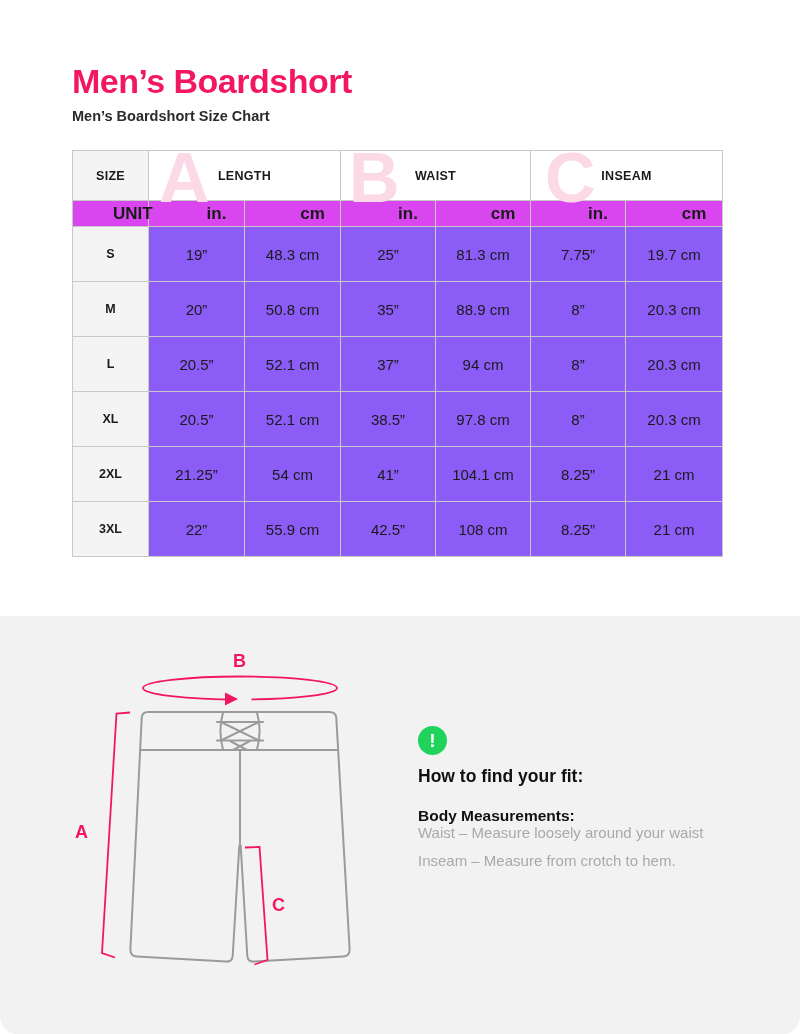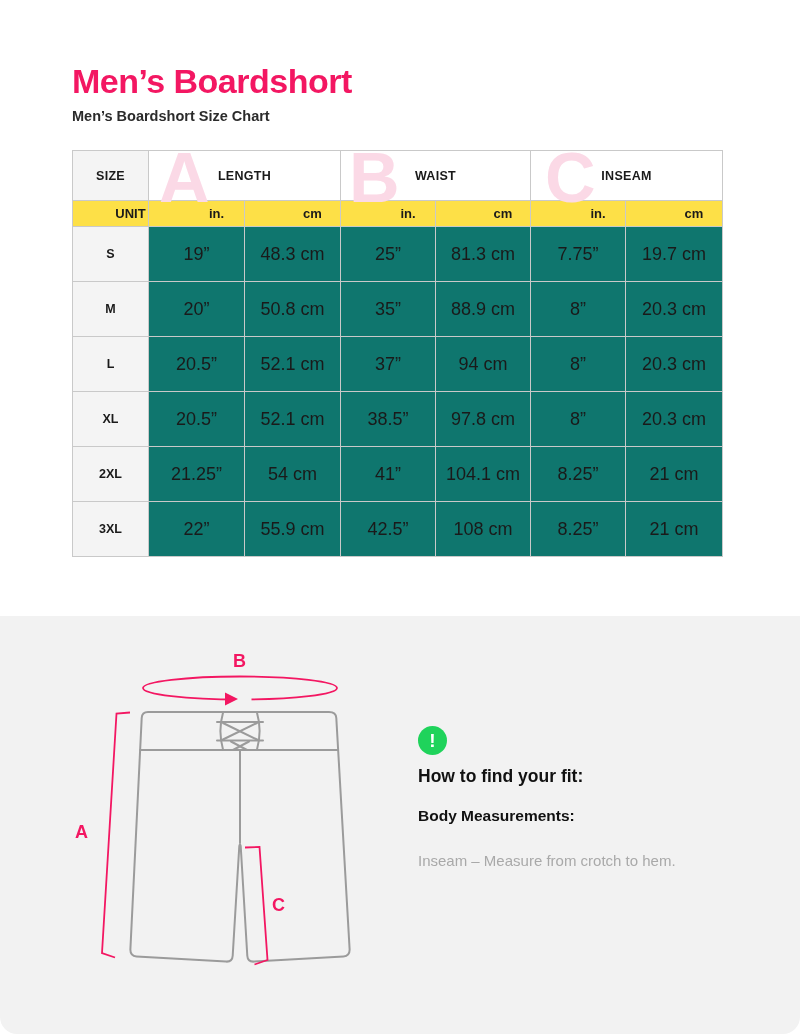--- a/index.html
+++ b/index.html
@@ -28,24 +28,24 @@
   table.size-chart {
     width:650px; border-collapse:collapse; table-layout:fixed;
     position:relative; z-index:1;
   }
   table.size-chart th, table.size-chart td {
     border:1px solid #C9C9C9; text-align:center; vertical-align:middle;
     color:#1a1a1a;
   }
   tr.head-row th { height:50px; font-size:12.5px; font-weight:bold; letter-spacing:0.3px; background:transparent; }
   tr.head-row th.c-size { background:#F4F4F4; }
-  tr.unit-row th { height:26px; font-size:13px; font-weight:bold; background:#fde047;padding-left:40px; }
+  tr.unit-row th { height:26px; font-size:17px; font-weight:bold; background:#d946ef;padding-left:40px; }
   tbody th.size-cell { background:#F4F4F4; font-size:12.5px; font-weight:bold; }
   tbody tr { height:55px; }
-  tbody td { background:#0f766e; font-size:18px; font-weight:normal; color:#111; }
+  tbody td { background:#8b5cf6; font-size:15px; font-weight:normal; color:#111; }
 
   
   .guide-section { position:absolute; left:0; top:616px; width:800px; height:418px; background:#F2F2F2; }
   .diagram-svg { position:absolute; left:50px; top:24px; width:320px; height:350px; }
   .svg-label { font-family:"Liberation Sans", sans-serif; font-size:18px; font-weight:bold; fill:#F31762; }
 
   .fit-guide { position:absolute; left:418px; top:0; width:370px; height:418px; }
   .alert-icon {
     position:absolute; left:0; top:110px; width:29px; height:29px;
     background:#1FD35B; border-radius:50%;
@@ -198,17 +198,18 @@
 
       <text class="svg-label" x="183" y="27">B</text>
       <text class="svg-label" x="25" y="198">A</text>
       <text class="svg-label" x="222" y="271">C</text>
     </svg>
 
     <div class="fit-guide">
       <div class="alert-icon">!</div>
       <div class="fit-heading">How to find your fit:</div>
       <div class="fit-subheading">Body Measurements:</div>
+      <div class="fit-tip tip-0">Waist – Measure loosely around your waist</div>
       <div class="fit-tip tip-1">Inseam – Measure from crotch to hem.</div>
     </div>
   </div>
 
 </div>
 
 </body></html>

